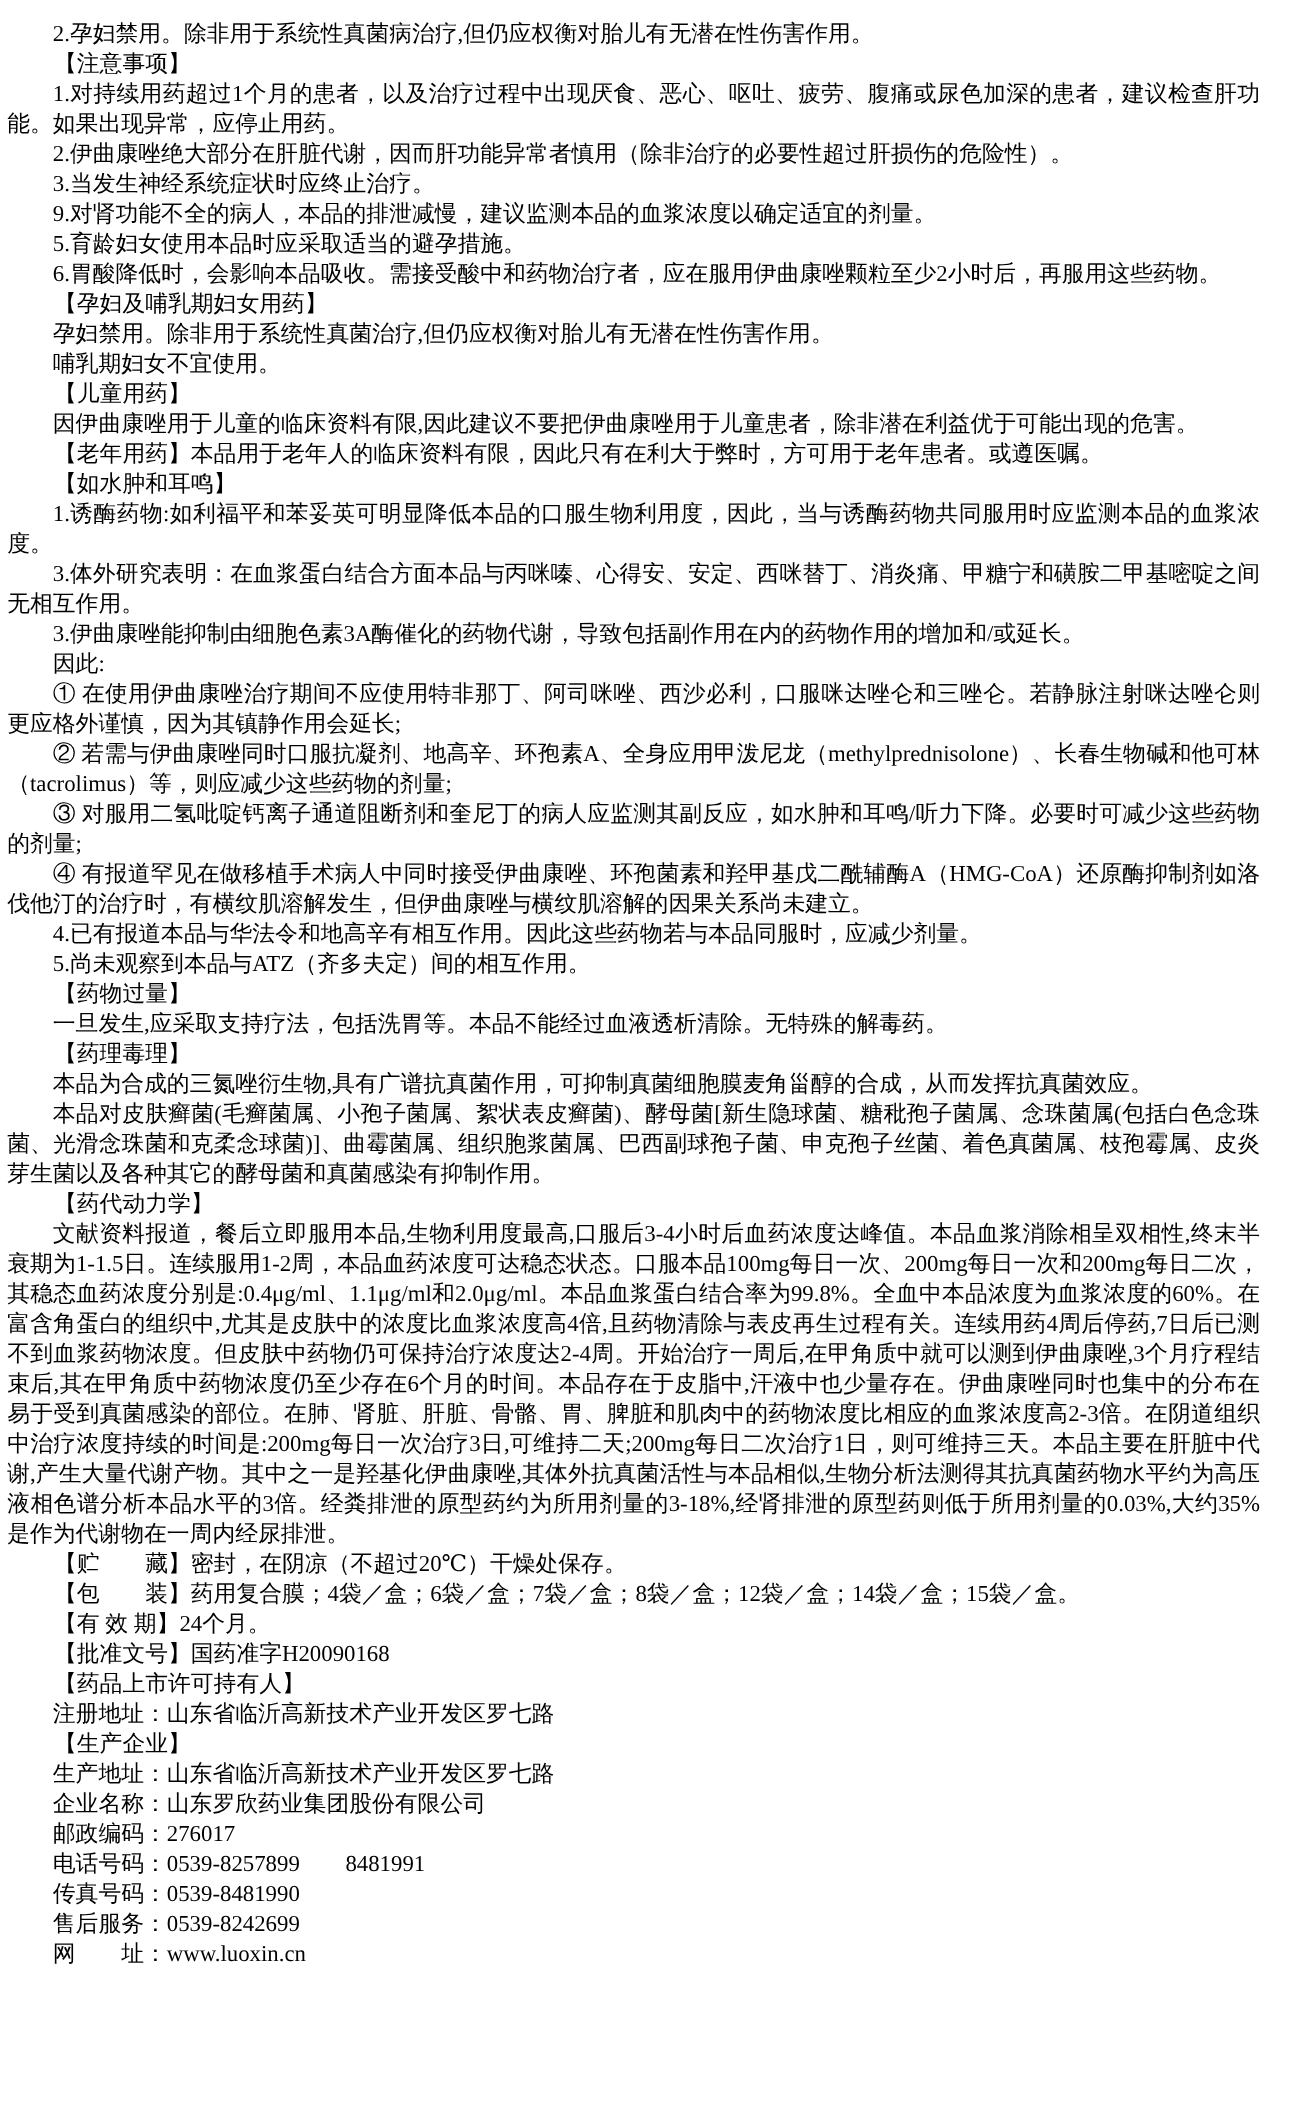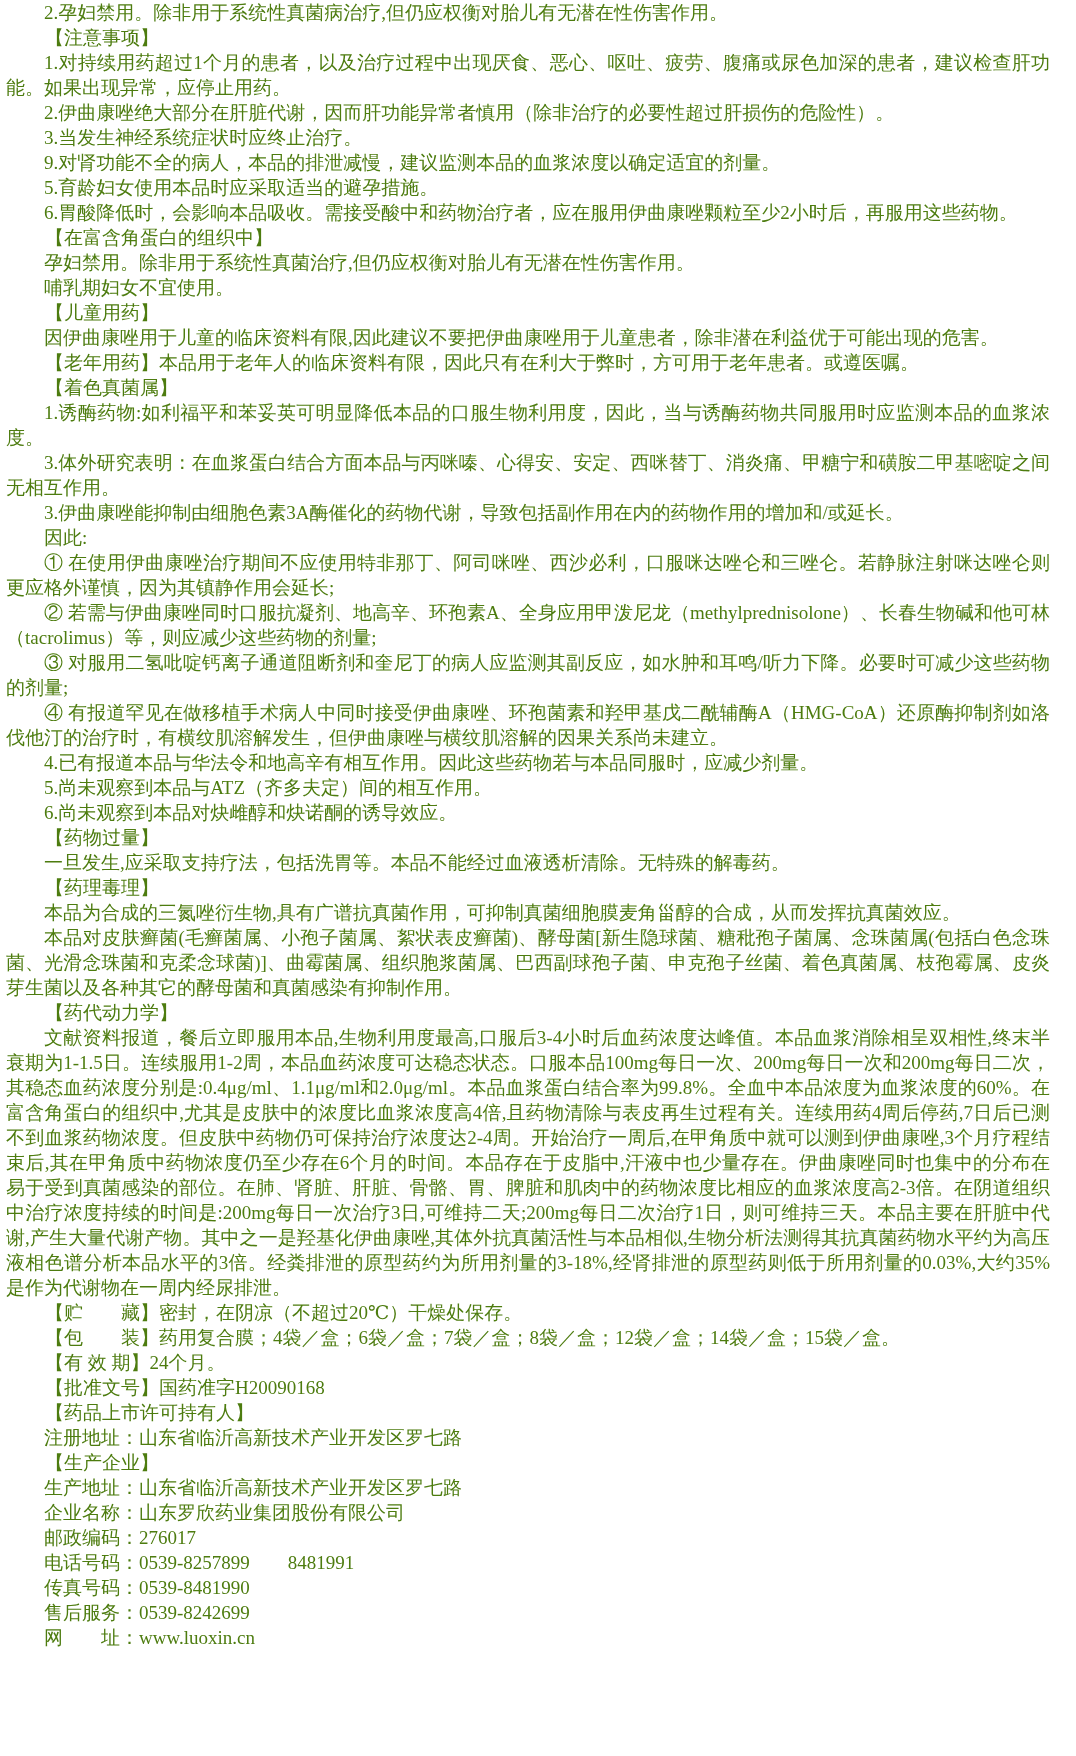--- a/index.html
+++ b/index.html
@@ -5,25 +5,25 @@
   html, body {
     margin: 0;
     padding: 0;
     background: #ffffff;
   }
   .page {
     width: 1076px;
     height: 1756px;
     box-sizing: border-box;
     background: #ffffff;
-    color: #4d7c0f;
+    color: #000000;
     font-family: "Liberation Serif", "DejaVu Serif", serif;
     font-size: 19px;
     line-height: 25px;
-    padding: 0 26px 8px 6px;
+    padding: 16px 26px 8px 6px;
     overflow: hidden;
   }
   .block {
     text-align: justify;
     word-break: break-all;
   }
   .block.body {
     text-indent: 38px;
   }
   .block.heading {
@@ -37,38 +37,37 @@
 <div class="page">
   <div>
       <div class="block body">2.孕妇禁用。除非用于系统性真菌病治疗,但仍应权衡对胎儿有无潜在性伤害作用。</div>
       <div class="block heading">【注意事项】</div>
       <div class="block body">1.对持续用药超过1个月的患者，以及治疗过程中出现厌食、恶心、呕吐、疲劳、腹痛或尿色加深的患者，建议检查肝功能。如果出现异常，应停止用药。</div>
       <div class="block body">2.伊曲康唑绝大部分在肝脏代谢，因而肝功能异常者慎用（除非治疗的必要性超过肝损伤的危险性）。</div>
       <div class="block body">3.当发生神经系统症状时应终止治疗。</div>
       <div class="block body">9.对肾功能不全的病人，本品的排泄减慢，建议监测本品的血浆浓度以确定适宜的剂量。</div>
       <div class="block body">5.育龄妇女使用本品时应采取适当的避孕措施。</div>
       <div class="block body">6.胃酸降低时，会影响本品吸收。需接受酸中和药物治疗者，应在服用伊曲康唑颗粒至少2小时后，再服用这些药物。</div>
-      <div class="block heading">【在富含角蛋白的组织中】</div>
+      <div class="block heading">【孕妇及哺乳期妇女用药】</div>
       <div class="block body">孕妇禁用。除非用于系统性真菌治疗,但仍应权衡对胎儿有无潜在性伤害作用。</div>
       <div class="block body">哺乳期妇女不宜使用。</div>
       <div class="block heading">【儿童用药】</div>
       <div class="block body">因伊曲康唑用于儿童的临床资料有限,因此建议不要把伊曲康唑用于儿童患者，除非潜在利益优于可能出现的危害。</div>
       <div class="block heading">【老年用药】本品用于老年人的临床资料有限，因此只有在利大于弊时，方可用于老年患者。或遵医嘱。</div>
-      <div class="block heading">【着色真菌属】</div>
+      <div class="block heading">【如水肿和耳鸣】</div>
       <div class="block body">1.诱酶药物:如利福平和苯妥英可明显降低本品的口服生物利用度，因此，当与诱酶药物共同服用时应监测本品的血浆浓度。</div>
       <div class="block body">3.体外研究表明：在血浆蛋白结合方面本品与丙咪嗪、心得安、安定、西咪替丁、消炎痛、甲糖宁和磺胺二甲基嘧啶之间无相互作用。</div>
       <div class="block body">3.伊曲康唑能抑制由细胞色素3A酶催化的药物代谢，导致包括副作用在内的药物作用的增加和/或延长。</div>
       <div class="block body">因此:</div>
       <div class="block body">① 在使用伊曲康唑治疗期间不应使用特非那丁、阿司咪唑、西沙必利，口服咪达唑仑和三唑仑。若静脉注射咪达唑仑则更应格外谨慎，因为其镇静作用会延长;</div>
       <div class="block body">② 若需与伊曲康唑同时口服抗凝剂、地高辛、环孢素A、全身应用甲泼尼龙（methylprednisolone）、长春生物碱和他可林（tacrolimus）等，则应减少这些药物的剂量;</div>
       <div class="block body">③ 对服用二氢吡啶钙离子通道阻断剂和奎尼丁的病人应监测其副反应，如水肿和耳鸣/听力下降。必要时可减少这些药物的剂量;</div>
       <div class="block body">④ 有报道罕见在做移植手术病人中同时接受伊曲康唑、环孢菌素和羟甲基戊二酰辅酶A（HMG-CoA）还原酶抑制剂如洛伐他汀的治疗时，有横纹肌溶解发生，但伊曲康唑与横纹肌溶解的因果关系尚未建立。</div>
       <div class="block body">4.已有报道本品与华法令和地高辛有相互作用。因此这些药物若与本品同服时，应减少剂量。</div>
       <div class="block body">5.尚未观察到本品与ATZ（齐多夫定）间的相互作用。</div>
-      <div class="block body">6.尚未观察到本品对炔雌醇和炔诺酮的诱导效应。</div>
       <div class="block heading">【药物过量】</div>
       <div class="block body">一旦发生,应采取支持疗法，包括洗胃等。本品不能经过血液透析清除。无特殊的解毒药。</div>
       <div class="block heading">【药理毒理】</div>
       <div class="block body">本品为合成的三氮唑衍生物,具有广谱抗真菌作用，可抑制真菌细胞膜麦角甾醇的合成，从而发挥抗真菌效应。</div>
       <div class="block body">本品对皮肤癣菌(毛癣菌属、小孢子菌属、絮状表皮癣菌)、酵母菌[新生隐球菌、糖秕孢子菌属、念珠菌属(包括白色念珠菌、光滑念珠菌和克柔念球菌)]、曲霉菌属、组织胞浆菌属、巴西副球孢子菌、申克孢子丝菌、着色真菌属、枝孢霉属、皮炎芽生菌以及各种其它的酵母菌和真菌感染有抑制作用。</div>
       <div class="block heading">【药代动力学】</div>
       <div class="block body">文献资料报道，餐后立即服用本品,生物利用度最高,口服后3-4小时后血药浓度达峰值。本品血浆消除相呈双相性,终末半衰期为1-1.5日。连续服用1-2周，本品血药浓度可达稳态状态。口服本品100mg每日一次、200mg每日一次和200mg每日二次，其稳态血药浓度分别是:0.4μg/ml、1.1μg/ml和2.0μg/ml。本品血浆蛋白结合率为99.8%。全血中本品浓度为血浆浓度的60%。在富含角蛋白的组织中,尤其是皮肤中的浓度比血浆浓度高4倍,且药物清除与表皮再生过程有关。连续用药4周后停药,7日后已测不到血浆药物浓度。但皮肤中药物仍可保持治疗浓度达2-4周。开始治疗一周后,在甲角质中就可以测到伊曲康唑,3个月疗程结束后,其在甲角质中药物浓度仍至少存在6个月的时间。本品存在于皮脂中,汗液中也少量存在。伊曲康唑同时也集中的分布在易于受到真菌感染的部位。在肺、肾脏、肝脏、骨骼、胃、脾脏和肌肉中的药物浓度比相应的血浆浓度高2-3倍。在阴道组织中治疗浓度持续的时间是:200mg每日一次治疗3日,可维持二天;200mg每日二次治疗1日，则可维持三天。本品主要在肝脏中代谢,产生大量代谢产物。其中之一是羟基化伊曲康唑,其体外抗真菌活性与本品相似,生物分析法测得其抗真菌药物水平约为高压液相色谱分析本品水平的3倍。经粪排泄的原型药约为所用剂量的3-18%,经肾排泄的原型药则低于所用剂量的0.03%,大约35%是作为代谢物在一周内经尿排泄。</div>
       <div class="block heading">【贮　　藏】密封，在阴凉（不超过20℃）干燥处保存。</div>
       <div class="block heading">【包　　装】药用复合膜；4袋／盒；6袋／盒；7袋／盒；8袋／盒；12袋／盒；14袋／盒；15袋／盒。</div>
       <div class="block heading">【有 效 期】24个月。</div>

